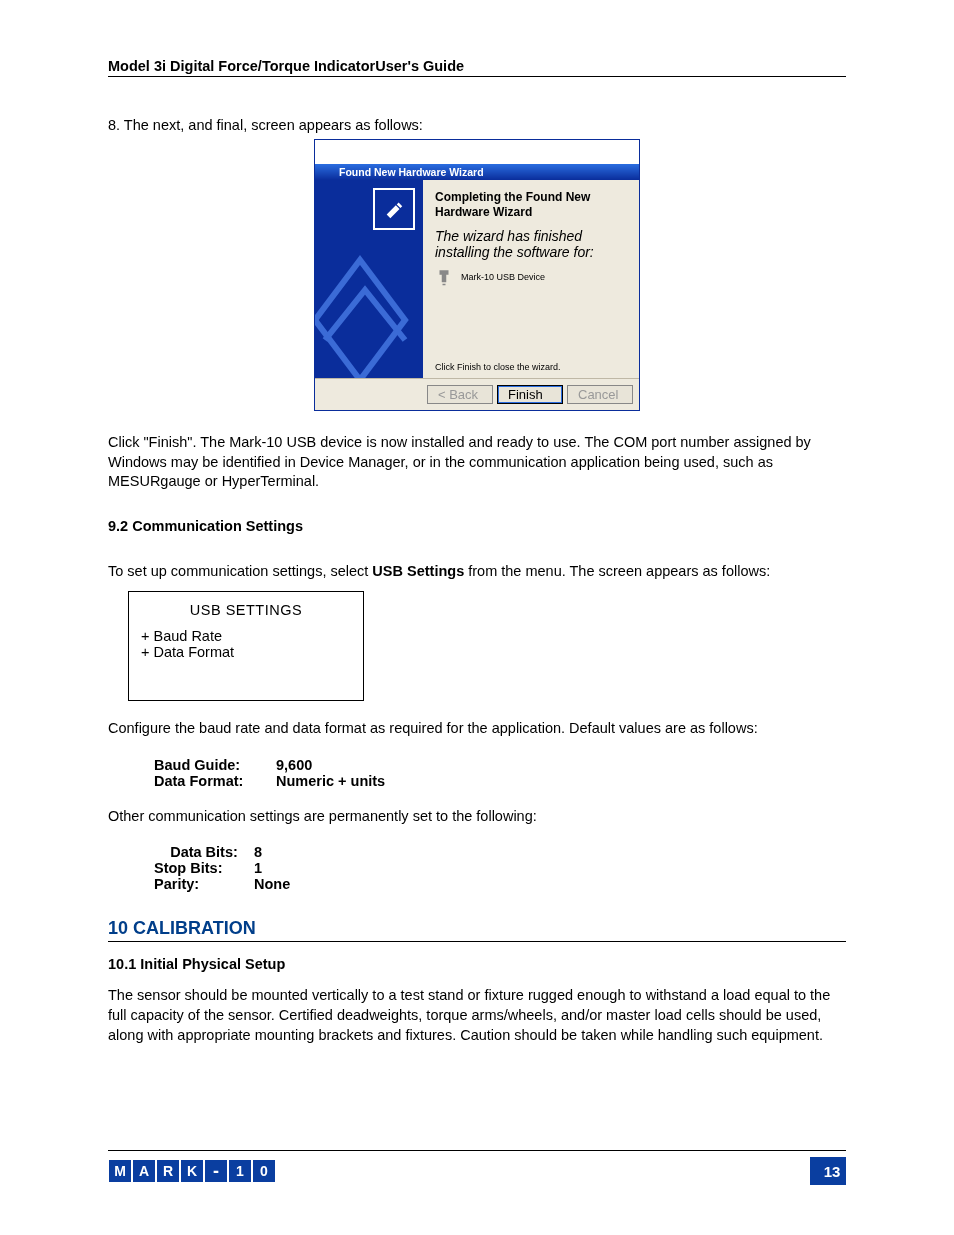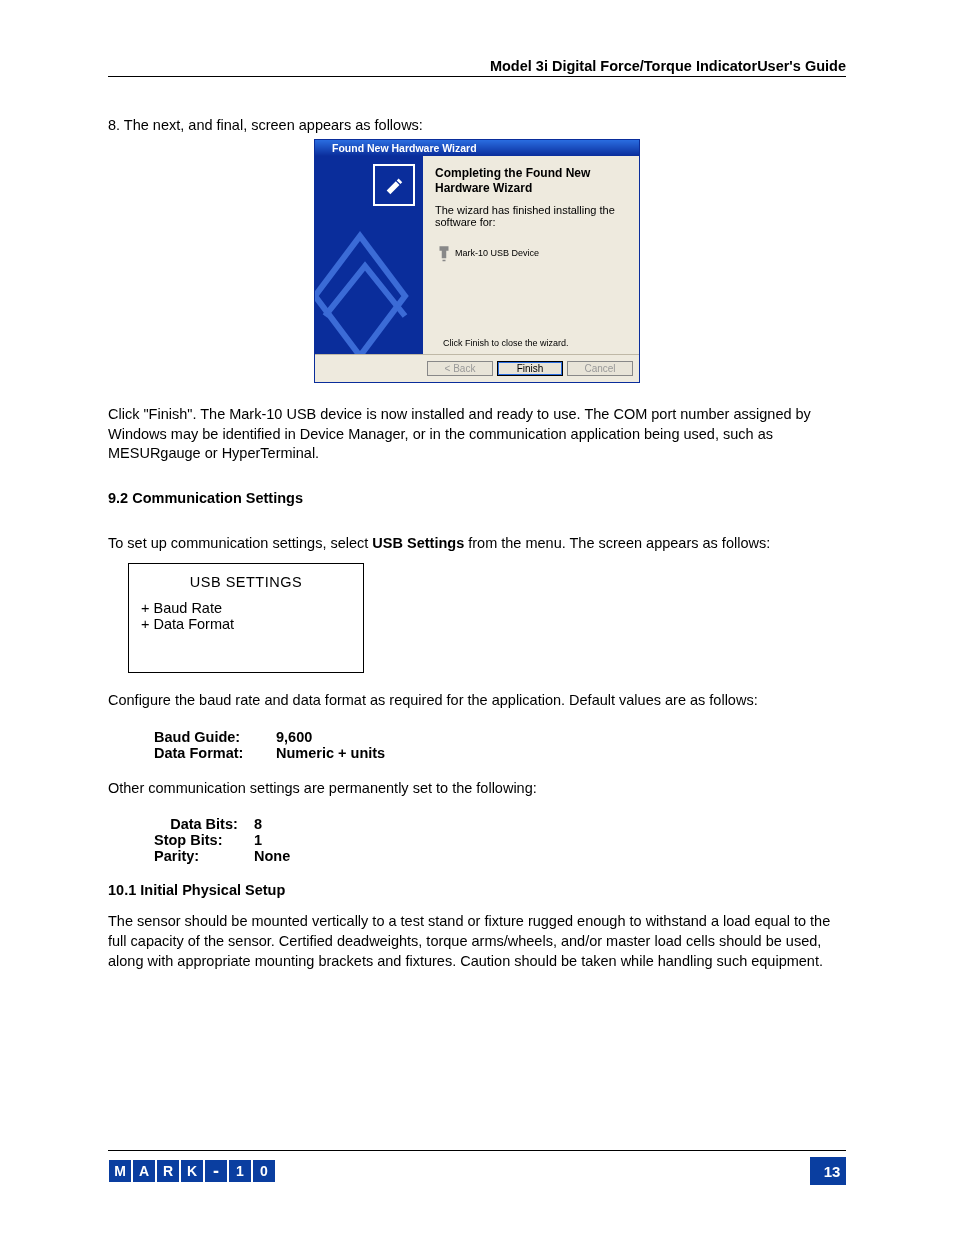--- a/index.html
+++ b/index.html
@@ -11,39 +11,40 @@
   }
   .page {
     width: 954px;
     height: 1235px;
     position: relative;
     box-sizing: border-box;
     padding: 58px 108px 40px 108px;
   }
   .top-header {
     display: flex;
-    justify-content: flex-end;
+    justify-content: flex-start;
     font-weight: bold;
     padding-bottom: 2px;
     border-bottom: 1.5px solid #000;
     margin-bottom: 40px;
   }
   .intro-step { margin-bottom: 4px; }
   .wizard {
     width: 324px;
     margin: 6px auto 22px auto;
     border: 1px solid #0a2d9b;
     font-family: "Tahoma", Arial, sans-serif;
   }
   .wizard-titlebar {
     background: linear-gradient(#2a6de0, #0a2d9b);
     color: #fff;
     font-weight: bold;
     font-size: 10.5px;
-    padding: 2px 17px;
+    padding: 2px 24px;
+    margin-top: 24px;
   }
   .wizard-body {
     display: flex;
     background: #eeeade;
     height: 198px;
   }
   .wizard-sidebar {
     width: 108px;
     background: #0a2d9b;
     position: relative;
@@ -58,31 +59,31 @@
   .wizard-iconbox svg { fill:#fff; }
   .wizard-art {
     position:absolute; left:-10px; top:50px; width:130px; height:160px;
   }
   .wizard-art polygon, .wizard-art path { fill:none; stroke:#3b6bd6; stroke-width:6px; }
   .wizard-content {
     flex:1; padding: 10px 12px 4px 12px;
     position: relative;
   }
   .wizard-heading { font-weight: bold; font-size: 12px; line-height: 1.25; margin-bottom: 8px; }
-  .wizard-sub { font-size: 11px; margin-bottom: 16px; }
-  .wizard-device-row { display:flex; align-items:center; gap:2px; font-size:9px; }
+  .wizard-sub { font-size: 14px; margin-bottom: 8px; font-style: italic; }
+  .wizard-device-row { display:flex; align-items:center; gap:8px; font-size:9px; }
   .wizard-device-row svg { width:18px; height:18px; }
-  .wizard-finish-note { position:absolute; bottom:6px; left:20px; font-size:9px; }
+  .wizard-finish-note { position:absolute; bottom:6px; left:12px; font-size:9px; }
   .wizard-footer {
     background:#eeeade; border-top:1px solid #bfb8a6;
     display:flex; justify-content:flex-end; gap:4px; padding:6px;
   }
   .wizard-btn {
-    font-size:10px; padding:1px 10px; border:1px solid #888; background:#e8e4d8;
-    min-width:44px; text-align:center;
+    font-size:13px; padding:1px 10px; border:1px solid #888; background:#e8e4d8;
+    min-width:44px; 
   }
   .wizard-btn.disabled { color:#999; }
   .wizard-btn.primary { border:1px solid #000; box-shadow: 0 0 0 1px #2a6de0 inset; }
   p.body { margin: 0 0 18px 0; line-height: 1.35; }
   .subhead { font-weight: bold; margin: 26px 0 2px 0; }
   .usb-box {
     width: 210px;
     border: 1.5px solid #000;
     margin: 10px 0 18px 20px;
     padding: 10px 12px 40px 12px;
@@ -204,20 +205,21 @@
     <div class="defaults-row">
         <span class="lbl" style="width:100px;">Stop Bits:</span>
         <span>1</span>
       </div>
     <div class="defaults-row">
         <span class="lbl" style="width:100px;">Parity:</span>
         <span>None</span>
       </div>
   </div>
 
+  <div class="section-heading">10   CALIBRATION</div>
 
   <div class="subhead" style="margin-top:10px;">10.1 Initial Physical Setup</div>
   <p class="body" style="margin-top:14px;">The sensor should be mounted vertically to a test stand or fixture rugged enough to withstand a load equal to the full capacity of the sensor. Certified deadweights, torque arms/wheels, and/or master load cells should be used, along with appropriate mounting brackets and fixtures. Caution should be taken while handling such equipment.</p>
 
   <div class="footer-bar">
     <div class="logo">
       <div class="cell">M</div>
       <div class="cell">A</div>
       <div class="cell">R</div>
       <div class="cell">K</div>

